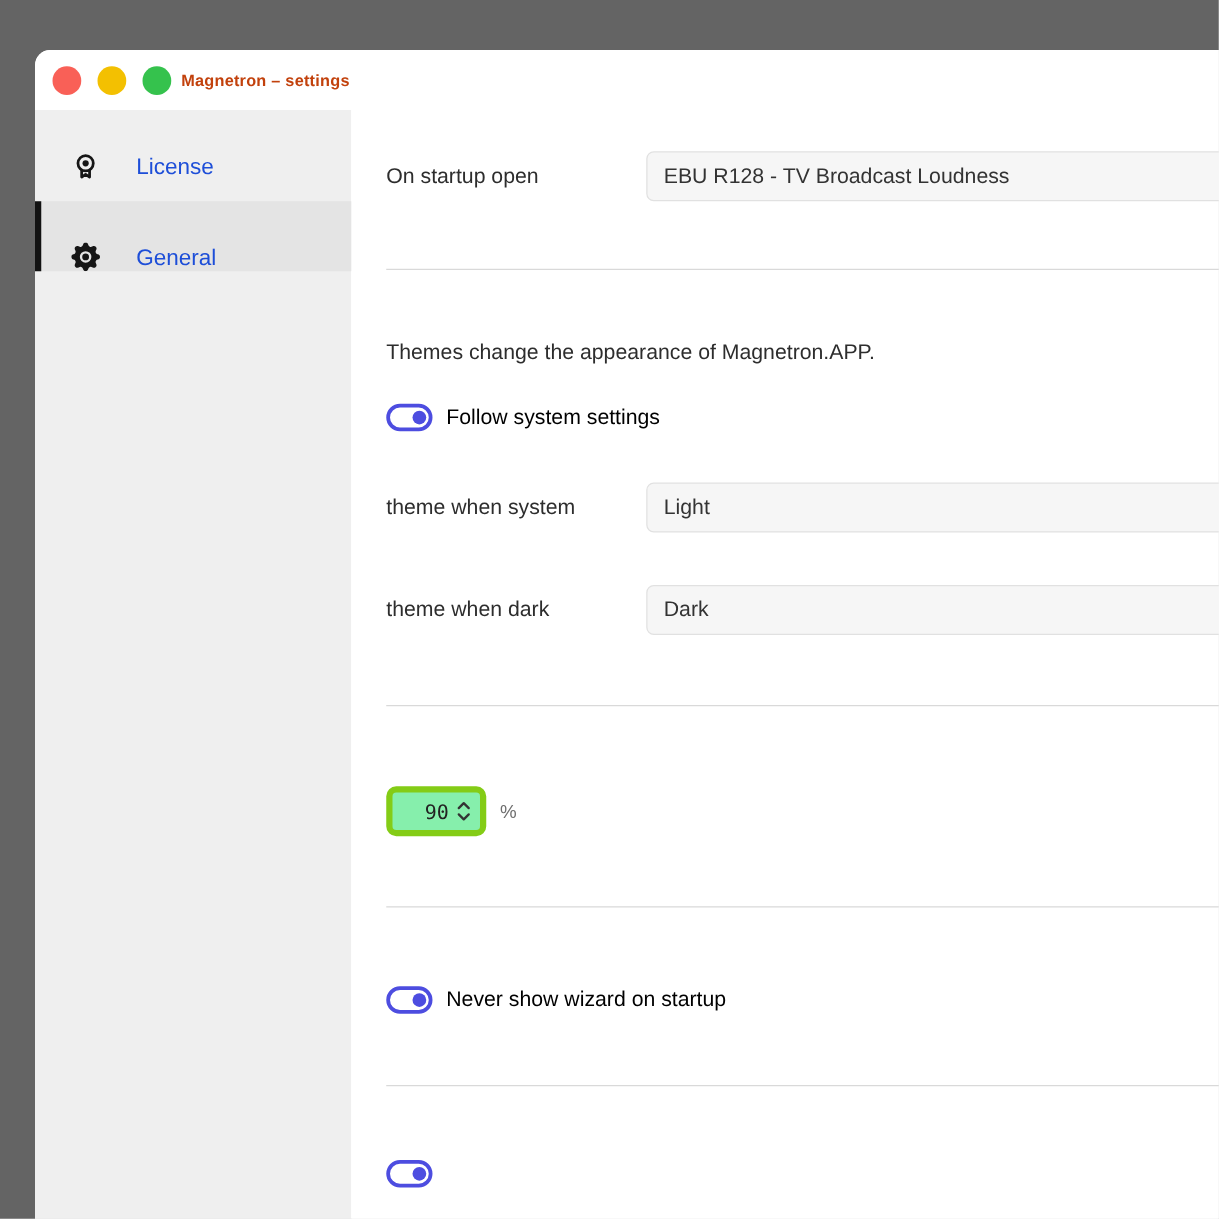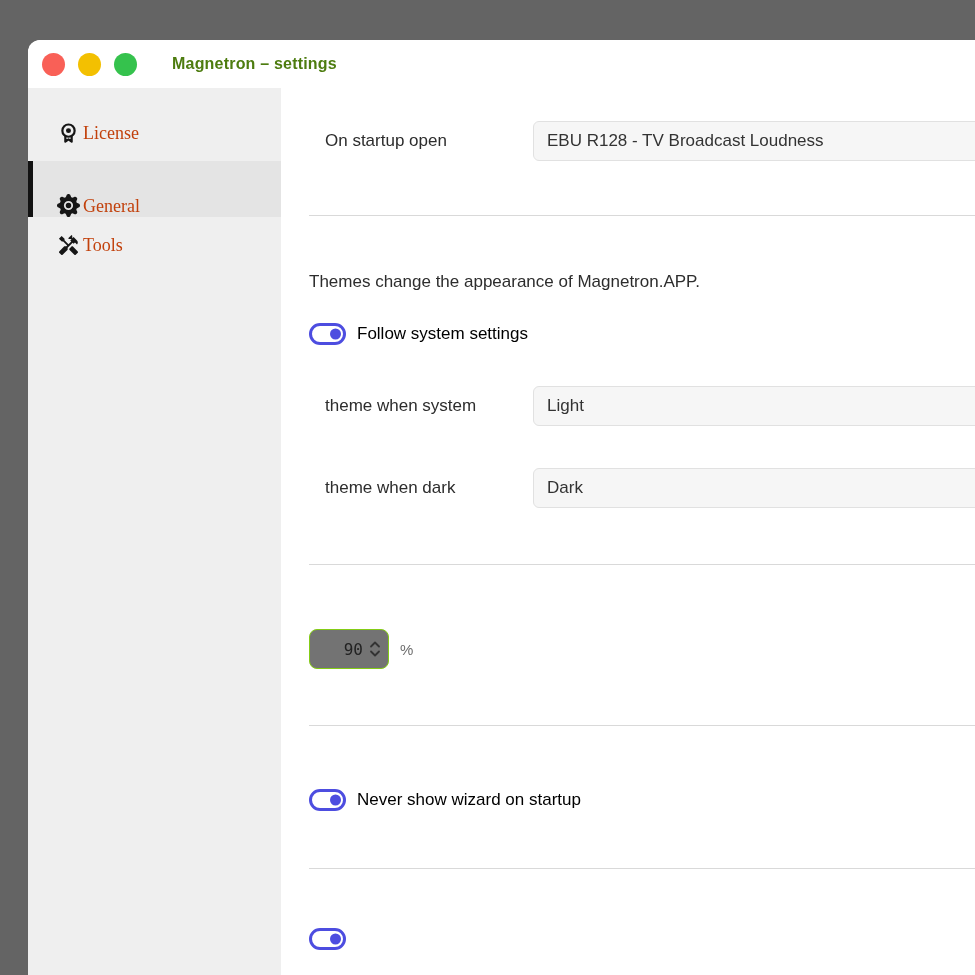--- a/index.html
+++ b/index.html
@@ -23,57 +23,56 @@
     background:#ffffff;
     display:flex; align-items:center;
     border-top-left-radius:12px;
   }
   .lights { display:flex; gap:13px; margin-left:14px; }
   .light { width:23px; height:23px; border-radius:50%; }
   .light.red    { background:#f96057; }
   .light.yellow { background:#f3c001; }
   .light.green  { background:#35c24d; }
   .title {
-    margin-left:35px;
-    font-size:16px; font-weight:bold; color:#4d7c0f;
+    margin-left:8px;
+    font-size:13px; font-weight:bold; color:#c2410c;
     letter-spacing:.2px;
   }
   
   .main { flex:1; display:flex; min-height:0; }
   .sidebar {
     width:253px; flex:0 0 253px;
     background:#efefef;
     padding-top:17px;
   }
   .side-item {
     height:56px;
     display:flex; align-items:center;
-    padding-left:29px; gap:3px;
-    font-size:18px; color:#c2410c;
+    padding-left:29px; gap:29px;
+    font-size:18px; color:#1d4ed8;
     position:relative;
     cursor:pointer;
-    font-family:Liberation Serif, serif;
   }
   .side-item .icn { width:23px; height:23px; color:#161616; flex:0 0 23px; }
   .side-item .icn svg { width:23px; height:23px; display:block; }
   .side-item.selected { background:#e4e4e4;align-items:flex-end; }
   .side-item.selected::before {
     content:""; position:absolute; left:0; top:0; bottom:0;
     width:5px; background:#121212;
   }
   .content {
     flex:1; background:#ffffff;
     padding-left:28px;
     overflow:hidden;
   }
   
   .form-row { display:flex; align-items:center; height:40px; }
   .form-label {
     width:208px; flex:0 0 208px;
-    font-size:17px; color:#2d2d2d;margin-left:16px;
+    font-size:17px; color:#2d2d2d;
   }
   .select-box {
     flex:1; height:40px;
     background:#f6f6f6;
     border:1px solid #e1e1e1;
     border-radius:6px;
     display:flex; align-items:center;
     padding-left:13px;
     font-size:17px; color:#333333;
     cursor:pointer;
@@ -104,22 +103,22 @@
   .toggle .knob {
     position:absolute; right:2px; top:50%;
     transform:translateY(-50%);
     width:11px; height:11px; border-radius:50%;
     background:#4d4de0;
   }
   .toggle-label { font-size:17px; color:#000000; }
   
   .stepper-box {
     width:80px; height:40px; flex:0 0 80px;
-    background:#737373;
-    border:1px solid #84cc16;
+    background:#86efac;
+    border:5px solid #84cc16;
     border-radius:8px;
     display:flex; align-items:center; justify-content:flex-end;
     padding-right:6px;
     cursor:text;
   }
   .stepper-value {
     font-family:"DejaVu Sans Mono", monospace;
     font-size:16px; color:#222222;
   }
   .stepper-arrows { margin-left:5px; display:flex; flex-direction:column; cursor:pointer; }
@@ -159,29 +158,20 @@
         <span class="icn">
           <svg viewBox="0 0 16 16" fill="currentColor">
             <path fill-rule="evenodd" d="M9.405 1.05c-.413-1.4-2.397-1.4-2.81 0l-.1.34a1.464 1.464 0 0 1-2.105.872l-.31-.17c-1.283-.698-2.686.705-1.987 1.987l.169.311c.446.82.023 1.841-.872 2.105l-.34.1c-1.4.413-1.4 2.397 0 2.81l.34.1a1.464 1.464 0 0 1 .872 2.105l-.17.31c-.698 1.283.705 2.686 1.987 1.987l.311-.169a1.464 1.464 0 0 1 2.105.872l.1.34c.413 1.4 2.397 1.4 2.81 0l.1-.34a1.464 1.464 0 0 1 2.105-.872l.31.17c1.283.698 2.686-.705 1.987-1.987l-.169-.311a1.464 1.464 0 0 1 .872-2.105l.34-.1c1.4-.413 1.4-2.397 0-2.81l-.34-.1a1.464 1.464 0 0 1-.872-2.105l.17-.31c.698-1.283-.705-2.686-1.987-1.987l-.311.169a1.464 1.464 0 0 1-2.105-.872l-.1-.34zM8 11.2a3.2 3.2 0 1 1 0-6.4 3.2 3.2 0 0 1 0 6.4z"></path>
             <circle cx="8" cy="8" r="1.9"></circle>
           </svg>
         </span>
         <span>General</span>
       </div>
 
 
-      <div class="side-item">
-        <span class="icn">
-          <svg viewBox="0 0 24 24" fill="currentColor">
-            <path d="M21.67 18.17l-5.3-5.3h-.99l-2.54 2.54v.99l5.3 5.3c.39.39 1.02.39 1.41 0l2.12-2.12c.39-.39.39-1.03 0-1.41z"></path>
-            <path d="M17.34 10.19l1.41-1.41 2.12 2.12c1.17-1.17 1.17-3.07 0-4.24l-3.54-3.54-1.41 1.41V1.71l-.7-.71-3.54 3.54.71.71h2.83l-1.41 1.41 1.06 1.06-2.89 2.89-4.13-4.13V5.06L4.83 2.04 2 4.87 5.03 7.9h1.41l4.13 4.13-.85.85H7.6l-5.3 5.3c-.39.39-.39 1.02 0 1.41l2.12 2.12c.39.39 1.02.39 1.41 0l5.3-5.3v-2.12l5.17-5.17 1.04 1.04z"></path>
-          </svg>
-        </span>
-        <span>Tools</span>
-      </div>
 
     </div>
 
     <div class="content">
 
       <div class="form-row row-startup">
         <div class="form-label">On startup open</div>
         <div class="select-box">EBU R128 - TV Broadcast Loudness</div>
       </div>
 

